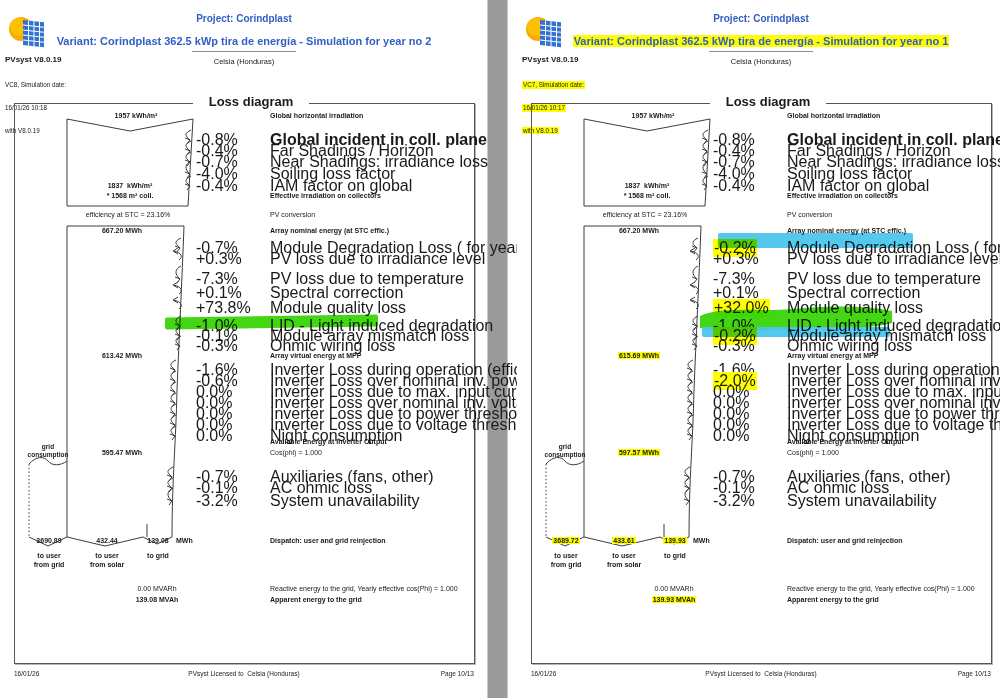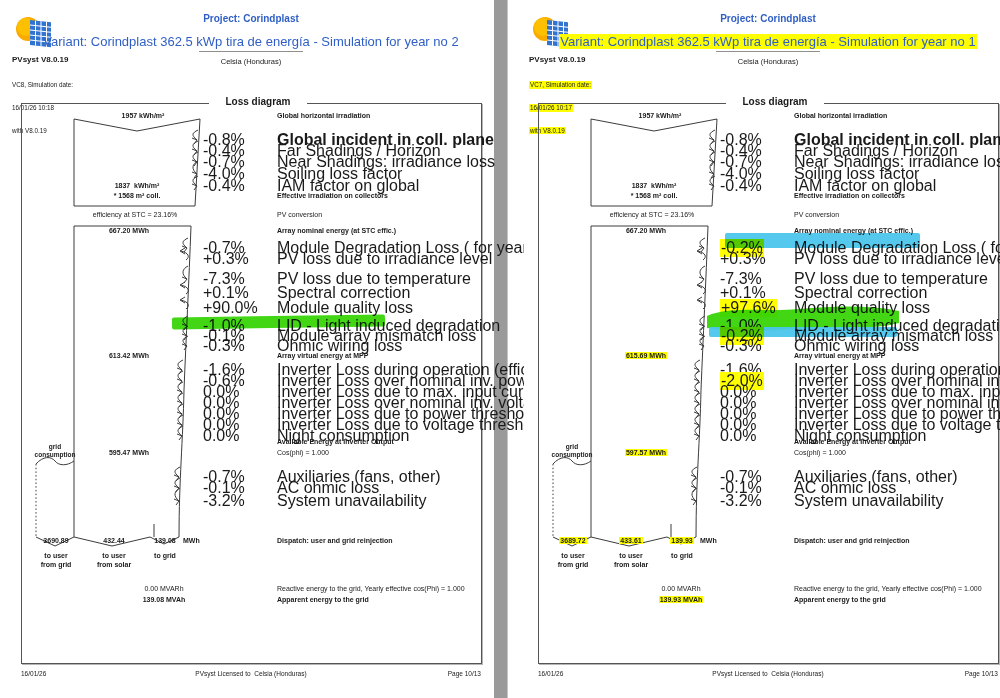--- a/index.html
+++ b/index.html
@@ -1,40 +1,40 @@
 <!DOCTYPE html>
 <html style="--header_blue: #2f5fc5; --highlight_yellow: #ffff00; --marker_green: #38d408; --marker_cyan: #4cc6ec; --divider_gray: #9a9a9a;"><head>
 <meta charset="utf-8">
 <style>
   :root{
     --blue:#2f5fc5; --yellow:#ffff00; --ink:#1a1a1a; --line:#4a4a4a; --divider:#9a9a9a;
   }
   html,body{margin:0;padding:0;}
   body{width:1000px;height:698px;position:relative;background:#fff;overflow:hidden;
        font-family:"Liberation Sans", sans-serif;color:var(--ink);}
-  .page{position:absolute;top:0;width:487px;height:698px;background:#fff;margin-left:7px;}
+  .page{position:absolute;top:0;width:487px;height:698px;background:#fff;}
   .divider{position:absolute;top:0;height:698px;background:var(--divider);
            border-left:1px solid #c6c6c6;border-right:1px solid #c6c6c6;}
   .t{position:absolute;font-size:7px;line-height:9px;white-space:pre-wrap;}
   .b{font-weight:bold;}
   .ctr{text-align:center;}
   .rt{text-align:right;}
   .blue{color:var(--blue);}
   .yhl{background:var(--yellow);padding:0 1px;}
   .hdr-project{left:94px;top:14px;width:300px;font-size:10px;}
-  .hdr-variant{left:24px;top:37px;width:440px;font-size:13px;}
+  .hdr-variant{left:24px;top:37px;width:440px;font-size:11px;font-weight:bold;}
   .hdr-underline{position:absolute;left:192px;top:51px;width:104px;height:1px;background:#8f8f8f;}
   .hdr-client{left:144px;top:57px;width:200px;font-size:7.5px;}
   .hdr-version{left:5px;top:55px;font-size:8px;font-weight:bold;}
   .hdr-sim{left:5px;top:66px;font-size:6.3px;line-height:7.6px;}
   .hdr-sim span{display:block;width:max-content;}
   .logo{position:absolute;left:6px;top:13px;}
   .dbox{position:absolute;left:14px;top:103px;width:459px;height:559px;
         border:1px solid #555;box-shadow:1px 1px 0 #b5b5b5;}
-  .dtitle{left:0;top:97px;width:502px;font-size:10px;}
+  .dtitle{left:0;top:97px;width:502px;font-size:13px;}
   .dtitle span{background:#fff;padding:0 16px;}
   .layer{position:absolute;left:0;top:0;width:487px;height:698px;}
   svg.flow{position:absolute;left:0;top:0;}
   .lrow{position:absolute;left:0;width:487px;height:10px;}
   .lrow .pct{position:absolute;left:196px;top:0;}
   .lrow .lbl{position:absolute;left:270px;top:0;white-space:nowrap;}
   .marks{mix-blend-mode:multiply;pointer-events:none;}
   .grid-lbl{font-size:6.5px;line-height:7.5px;}
   .small{font-size:6.5px;}
 </style>
@@ -175,21 +175,21 @@
       </div>
       <div class="lrow" style="top: 270px;">
         <span class="pct">-7.3%</span>
         <span class="lbl">PV loss due to temperature</span>
       </div>
       <div class="lrow" style="top: 284px;">
         <span class="pct">+0.1%</span>
         <span class="lbl">Spectral correction</span>
       </div>
       <div class="lrow" style="top: 299px;">
-        <span class="pct">+90.0%</span>
+        <span class="pct">+73.8%</span>
         <span class="lbl">Module quality loss</span>
       </div>
       <div class="lrow" style="top: 317px;">
         <span class="pct">-1.0%</span>
         <span class="lbl">LID - Light induced degradation</span>
       </div>
       <div class="lrow" style="top: 327px;">
         <span class="pct">-0.1%</span>
         <span class="lbl">Module array mismatch loss</span>
       </div>
@@ -379,21 +379,21 @@
       </div>
       <div class="lrow" style="top: 270px;">
         <span class="pct">-7.3%</span>
         <span class="lbl">PV loss due to temperature</span>
       </div>
       <div class="lrow" style="top: 284px;">
         <span class="pct">+0.1%</span>
         <span class="lbl">Spectral correction</span>
       </div>
       <div class="lrow" style="top: 299px;">
-        <span class="pct yhl">+97.6%</span>
+        <span class="pct yhl">+32.0%</span>
         <span class="lbl">Module quality loss</span>
       </div>
       <div class="lrow" style="top: 317px;">
         <span class="pct">-1.0%</span>
         <span class="lbl">LID - Light induced degradation</span>
       </div>
       <div class="lrow" style="top: 327px;">
         <span class="pct yhl">-0.2%</span>
         <span class="lbl">Module array mismatch loss</span>
       </div>

